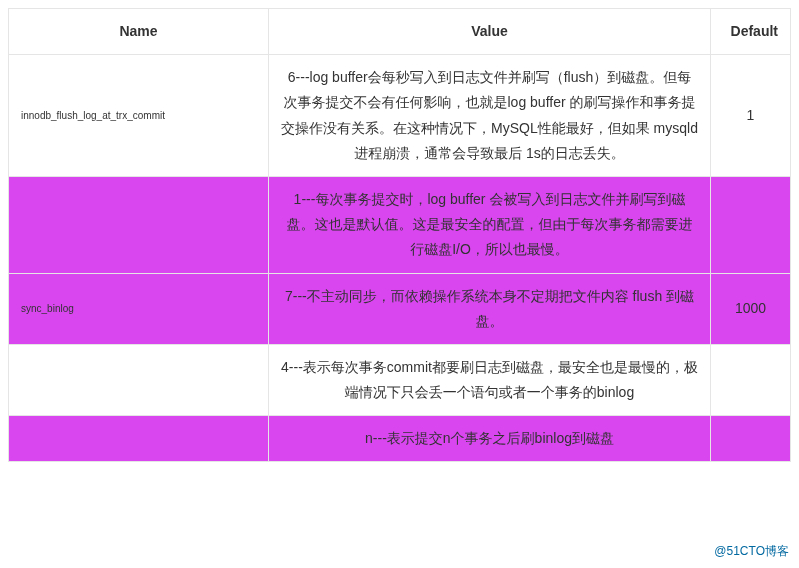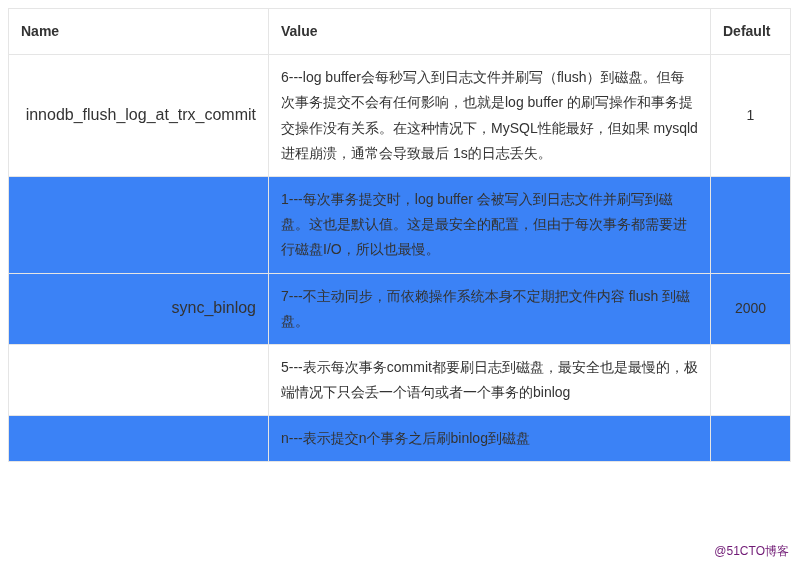--- a/index.html
+++ b/index.html
@@ -1,25 +1,25 @@
 <!DOCTYPE html>
 <html><head>
 <meta charset="utf-8">
 <style>
 *{margin:0;padding:0;box-sizing:border-box}
 body{font-family:-apple-system,BlinkMacSystemFont,"Segoe UI","PingFang SC","Hiragino Sans GB","Microsoft YaHei",sans-serif;font-size:14px;color:#333;background:#fff;padding:8px}
 table{border-collapse:collapse;width:100%;table-layout:fixed}
-th,td{border:1px solid #e5e5e5;padding:10px 12px;text-align:left;vertical-align:middle;word-wrap:break-word;line-height:1.8}
+th,td{border:1px solid #e5e5e5;padding:10px 12px;text-align:center;vertical-align:middle;word-wrap:break-word;line-height:1.8}
 th{font-weight:600;background:#fff}
-th:nth-child(1){width:260px;}
-th:nth-child(3){width:80px;text-align:left}
-td.name-cell{text-align:right;font-size:16px}
+th:nth-child(1){width:260px;text-align:center}
+th:nth-child(3){width:80px;text-align:right}
+td.name-cell{text-align:left;font-size:10px}
 td.default-cell{text-align:center}
-tr.alt td{background:#3b82f6}
-.watermark{position:fixed;bottom:8px;right:10px;color:#701a75;font-size:12px;pointer-events:none}
+tr.alt td{background:#d946ef}
+.watermark{position:fixed;bottom:8px;right:10px;color:#0369a1;font-size:12px;pointer-events:none}
 </style>
 </head>
 <body>
 
 <table>
   <thead>
     <tr>
       <th>Name</th>
       <th>Value</th>
       <th>Default</th>
@@ -32,25 +32,25 @@
         <td class="default-cell">1</td>
       </tr>
       <tr class="alt">
         <td class="name-cell"></td>
         <td>1---每次事务提交时，log buffer 会被写入到日志文件并刷写到磁盘。这也是默认值。这是最安全的配置，但由于每次事务都需要进行磁盘I/O，所以也最慢。</td>
         <td class="default-cell"></td>
       </tr>
       <tr class="alt">
         <td class="name-cell">sync_binlog</td>
         <td>7---不主动同步，而依赖操作系统本身不定期把文件内容 flush 到磁盘。</td>
-        <td class="default-cell">2000</td>
+        <td class="default-cell">1000</td>
       </tr>
       <tr>
         <td class="name-cell"></td>
-        <td>5---表示每次事务commit都要刷日志到磁盘，最安全也是最慢的，极端情况下只会丢一个语句或者一个事务的binlog</td>
+        <td>4---表示每次事务commit都要刷日志到磁盘，最安全也是最慢的，极端情况下只会丢一个语句或者一个事务的binlog</td>
         <td class="default-cell"></td>
       </tr>
       <tr class="alt">
         <td class="name-cell"></td>
         <td>n---表示提交n个事务之后刷binlog到磁盘</td>
         <td class="default-cell"></td>
       </tr>
     </tbody>
 </table>
 

